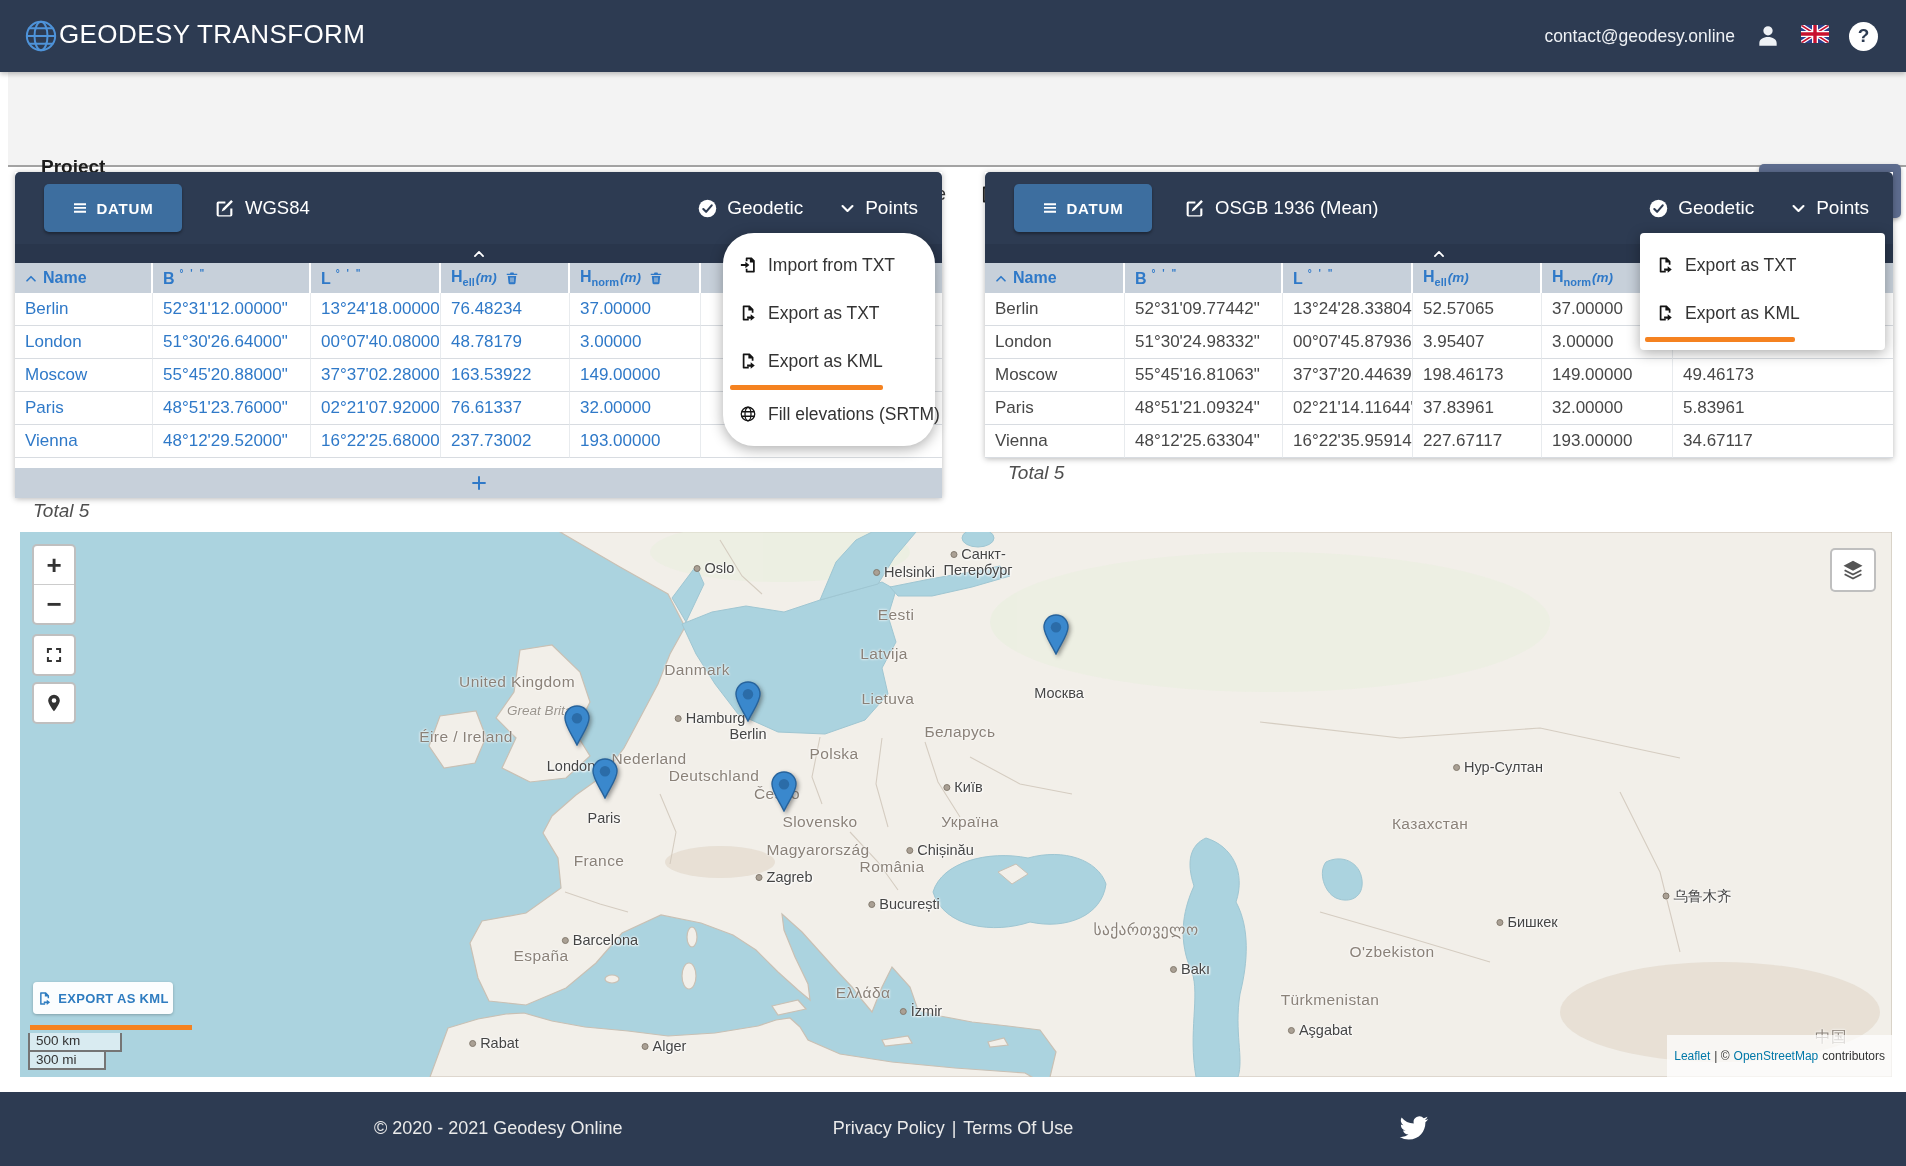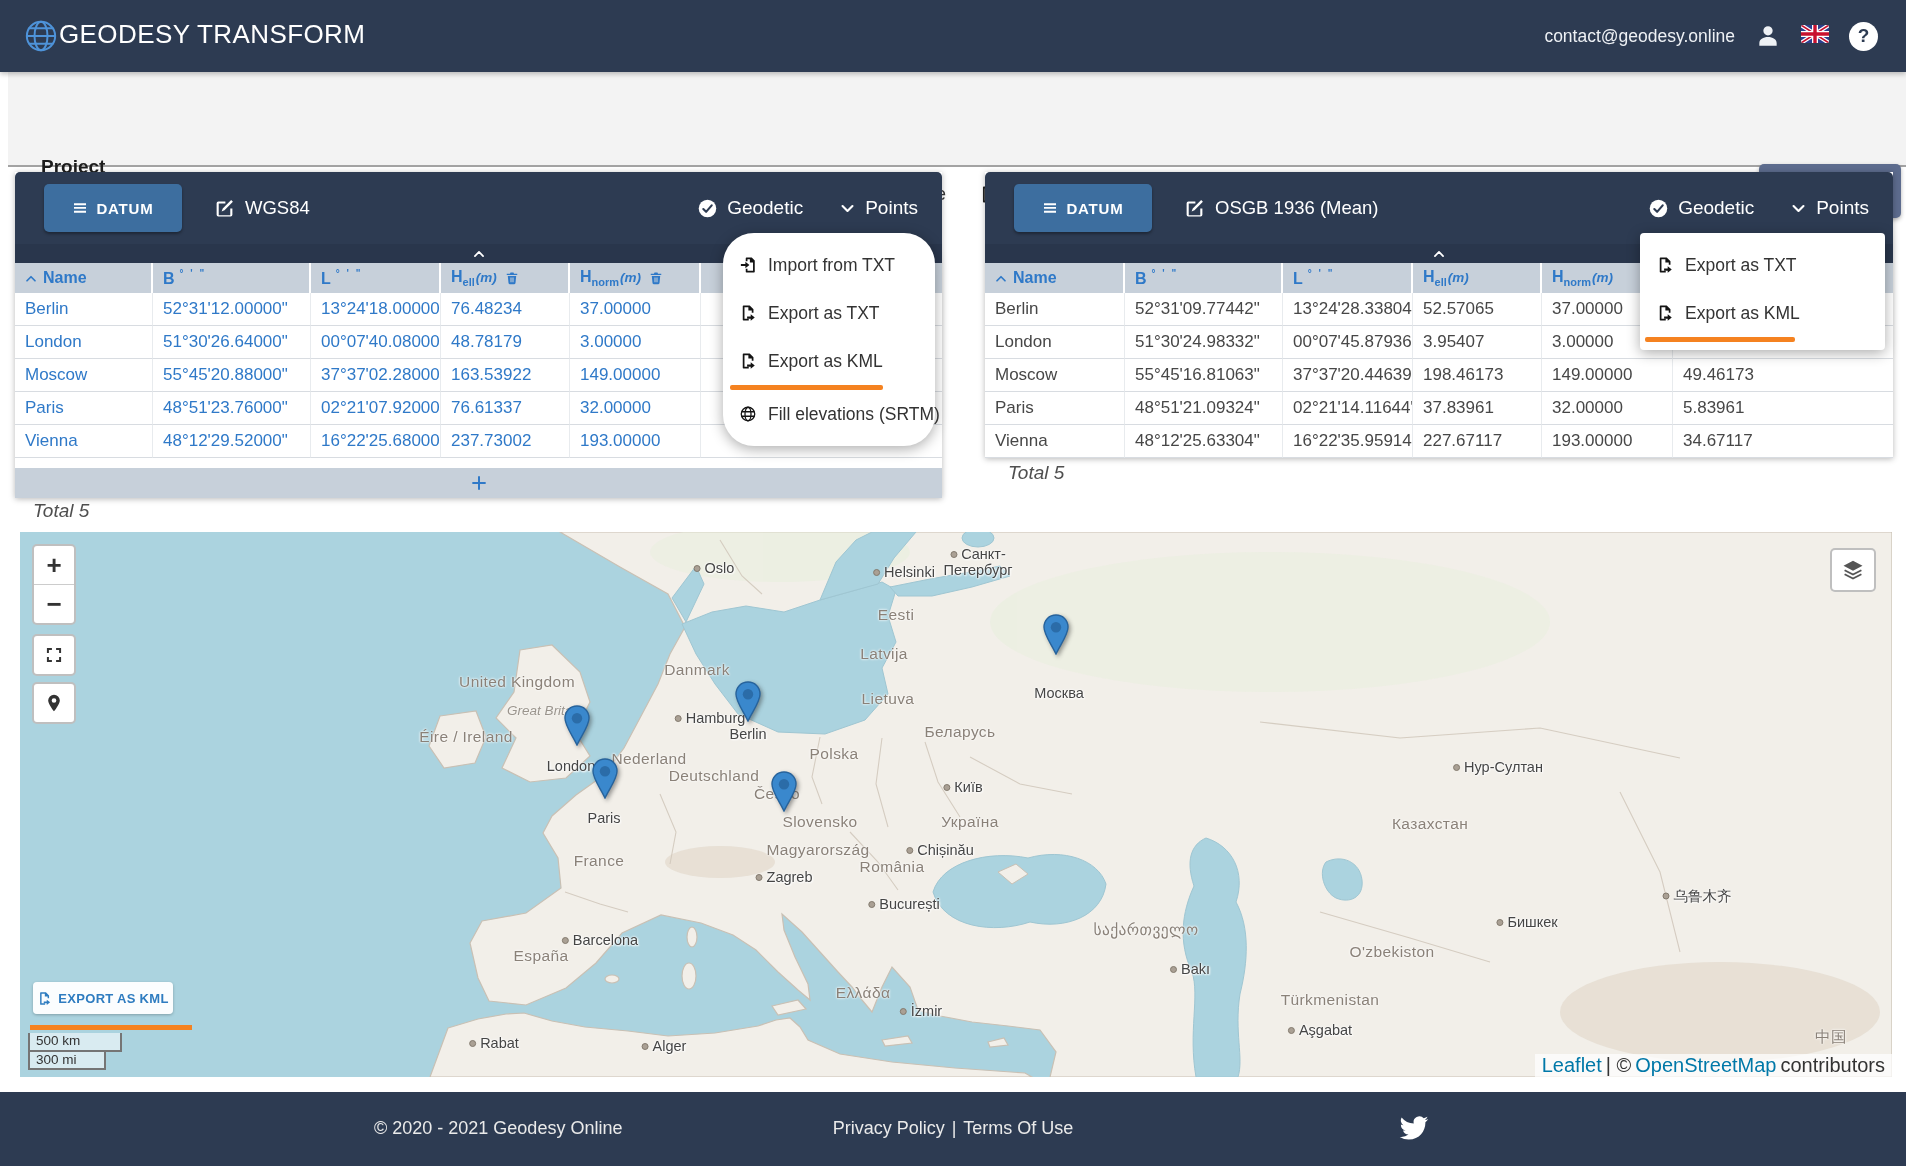--- a/index.html
+++ b/index.html
@@ -91,21 +91,21 @@
   .pin-ctl{left:12px;top:150px;width:40px;height:38px;display:flex;align-items:center;justify-content:center;color:#333;cursor:pointer;}
   .layers-ctl{right:16px;top:16px;width:42px;height:40px;display:flex;align-items:center;justify-content:center;color:#555;cursor:pointer;}
   .export-kml-btn{position:absolute;left:13px;top:450px;width:140px;height:32px;background:rgba(255,255,255,.95);border-radius:4px;
     display:flex;align-items:center;justify-content:center;gap:6px;color:#2e7cc0;font-size:13px;font-weight:bold;letter-spacing:.3px;
     cursor:pointer;z-index:5;box-shadow:0 1px 3px rgba(0,0,0,.25);}
   .map-orange{position:absolute;left:10px;top:493px;width:162px;height:5px;background:#f58220;z-index:5;}
   .scale-line{position:absolute;left:8px;background:rgba(255,255,255,.55);border:2px solid #757575;border-top:none;
     font-size:13.5px;color:#333;padding:0 0 0 6px;line-height:16px;z-index:5;white-space:nowrap;}
   .scale-km{top:501px;width:84px;height:17px;}
   .scale-mi{top:520px;width:68px;height:16px;}
-  .attribution{position:absolute;right:0;bottom:0;background:rgba(255,255,255,.7);padding:0 7px;font-size:20px;color:#333;z-index:5;}
+  .attribution{position:absolute;right:0;bottom:0;background:rgba(255,255,255,.7);padding:14px 7px;font-size:12px;color:#333;z-index:5;}
   .attribution a{color:#0078a8;text-decoration:none;cursor:pointer;}
   .attr-sep{margin:0 4px;}
   .attr-suffix{margin-left:4px;}
 
   
   .footer{position:absolute;left:0;top:1092px;width:1906px;height:74px;background:#2d3b52;color:#eaeaea;z-index:8;}
   .footer-copy{position:absolute;left:374px;top:26px;font-size:18px;}
   .footer-links{position:absolute;left:50%;transform:translateX(-50%);top:26px;font-size:18px;white-space:nowrap;}
   .footer-links span[data-name$="link"]{cursor:pointer;}
   .flink-sep{margin:0 7px;}

